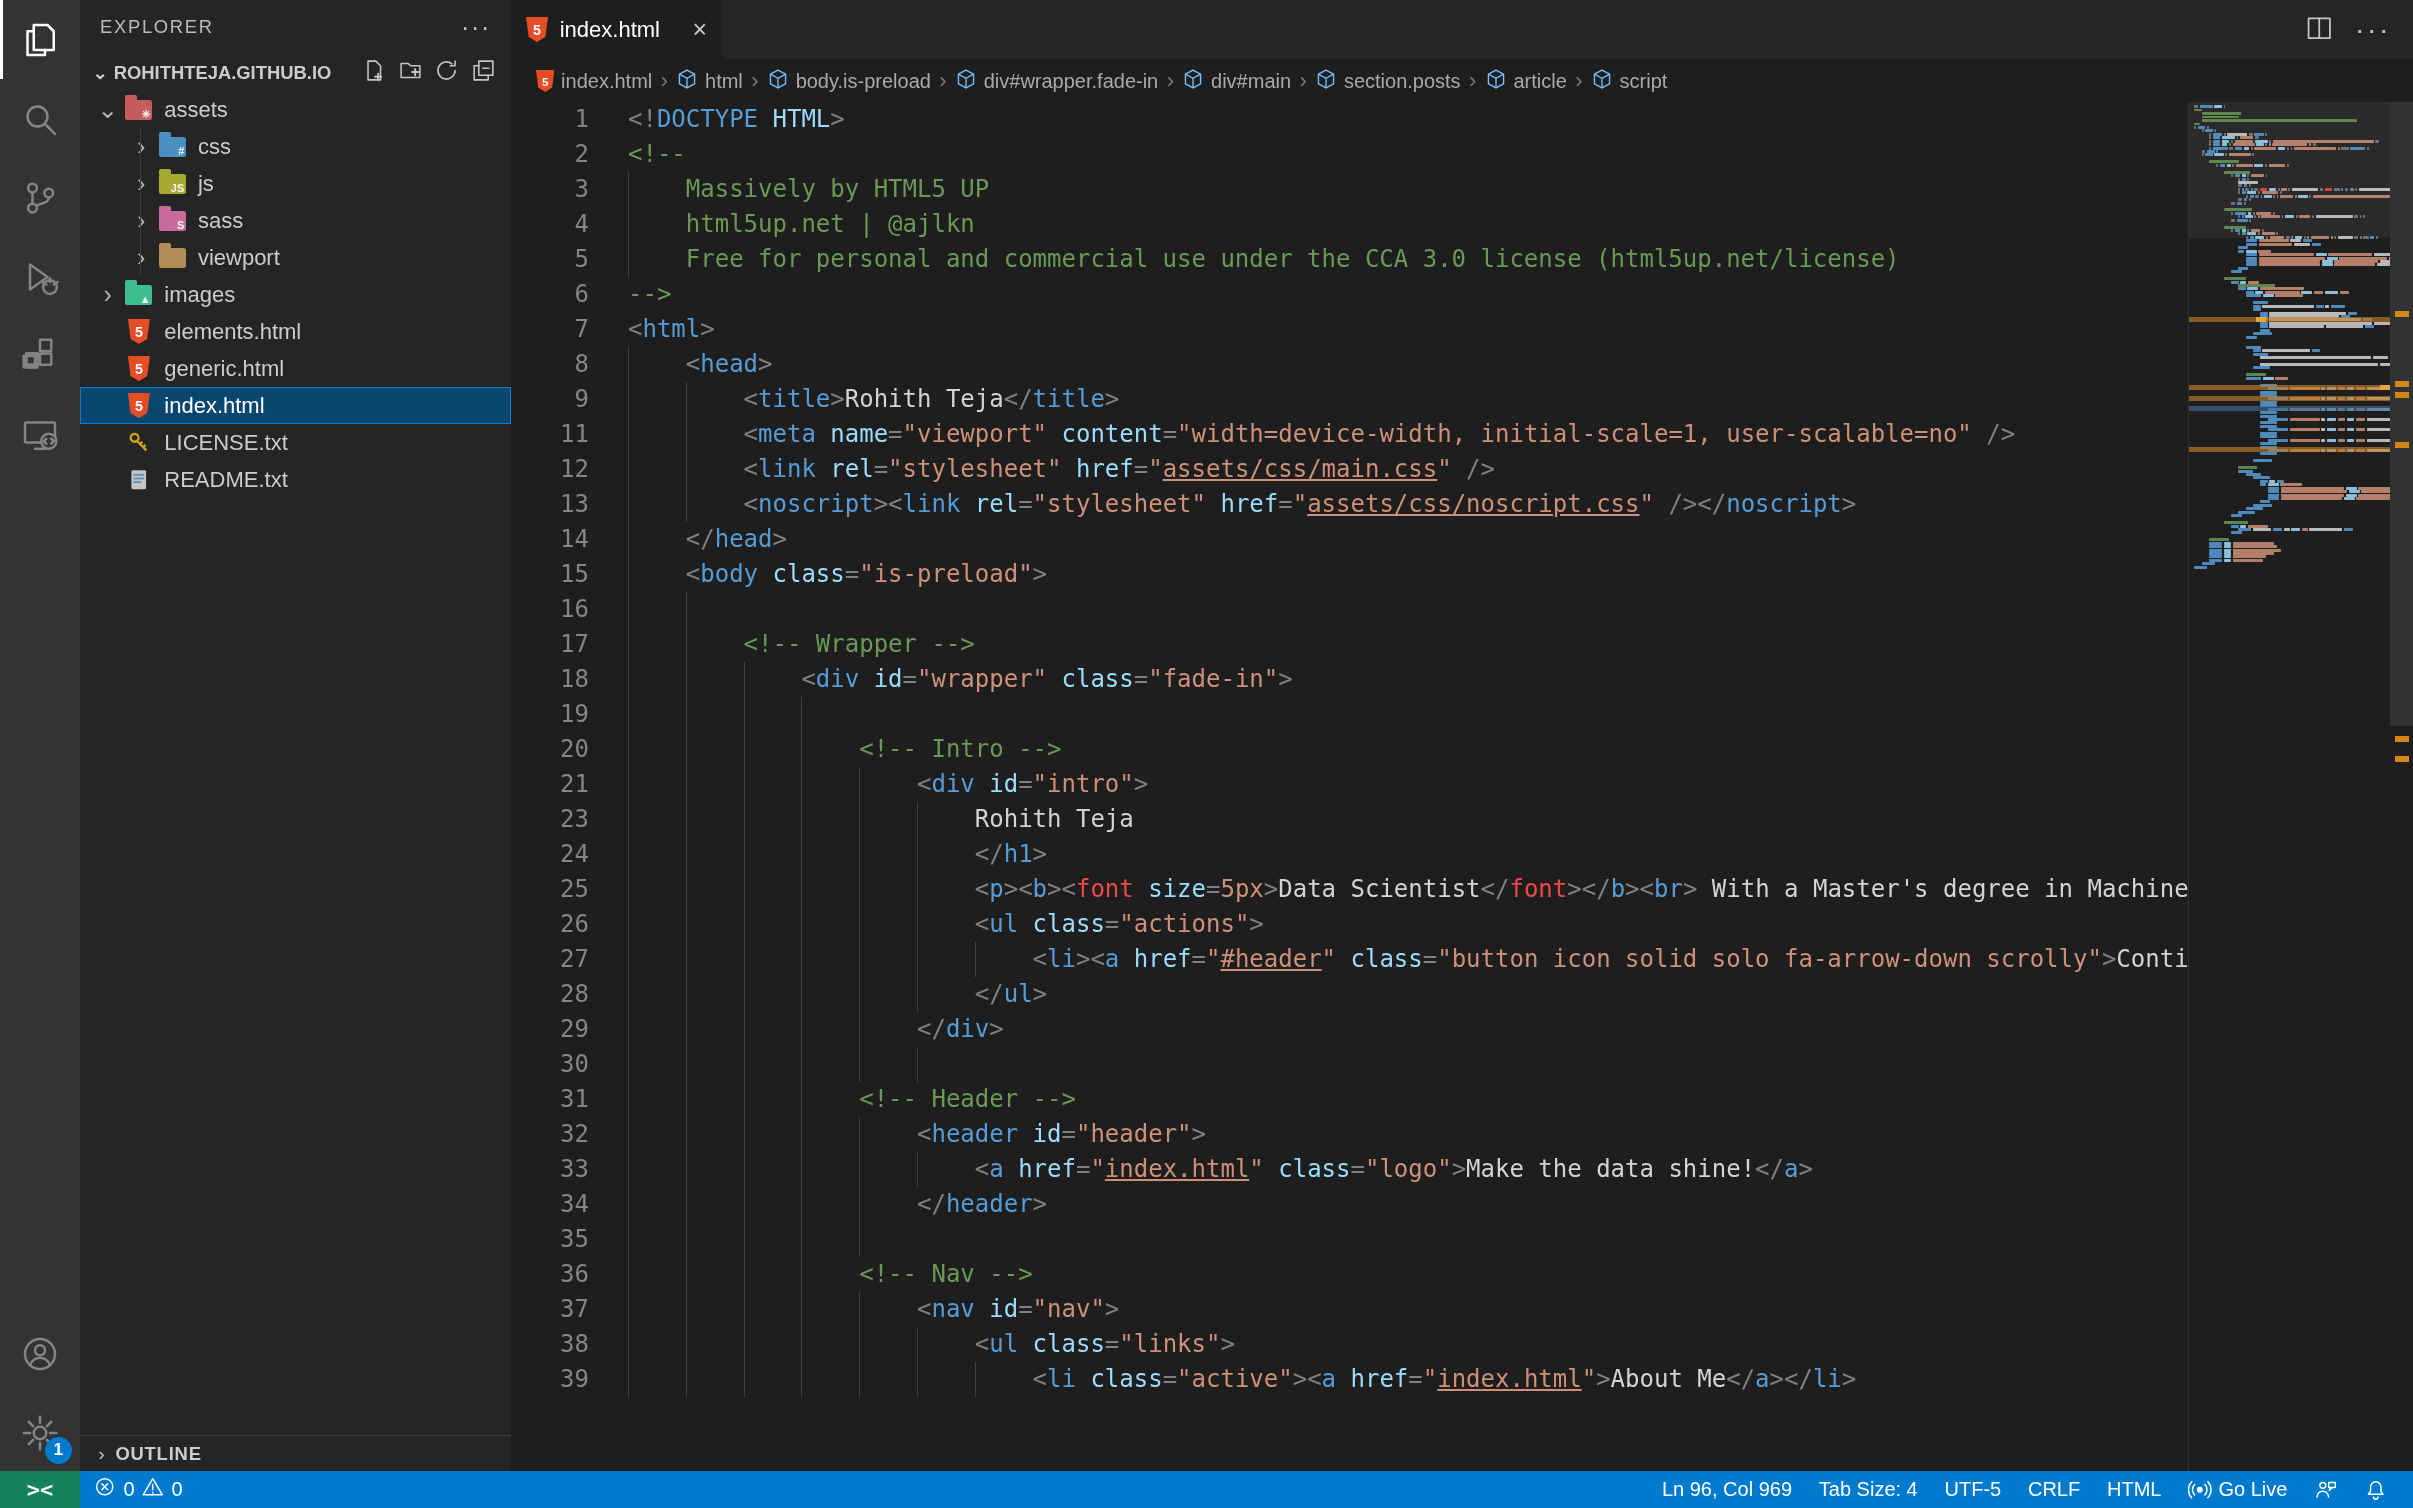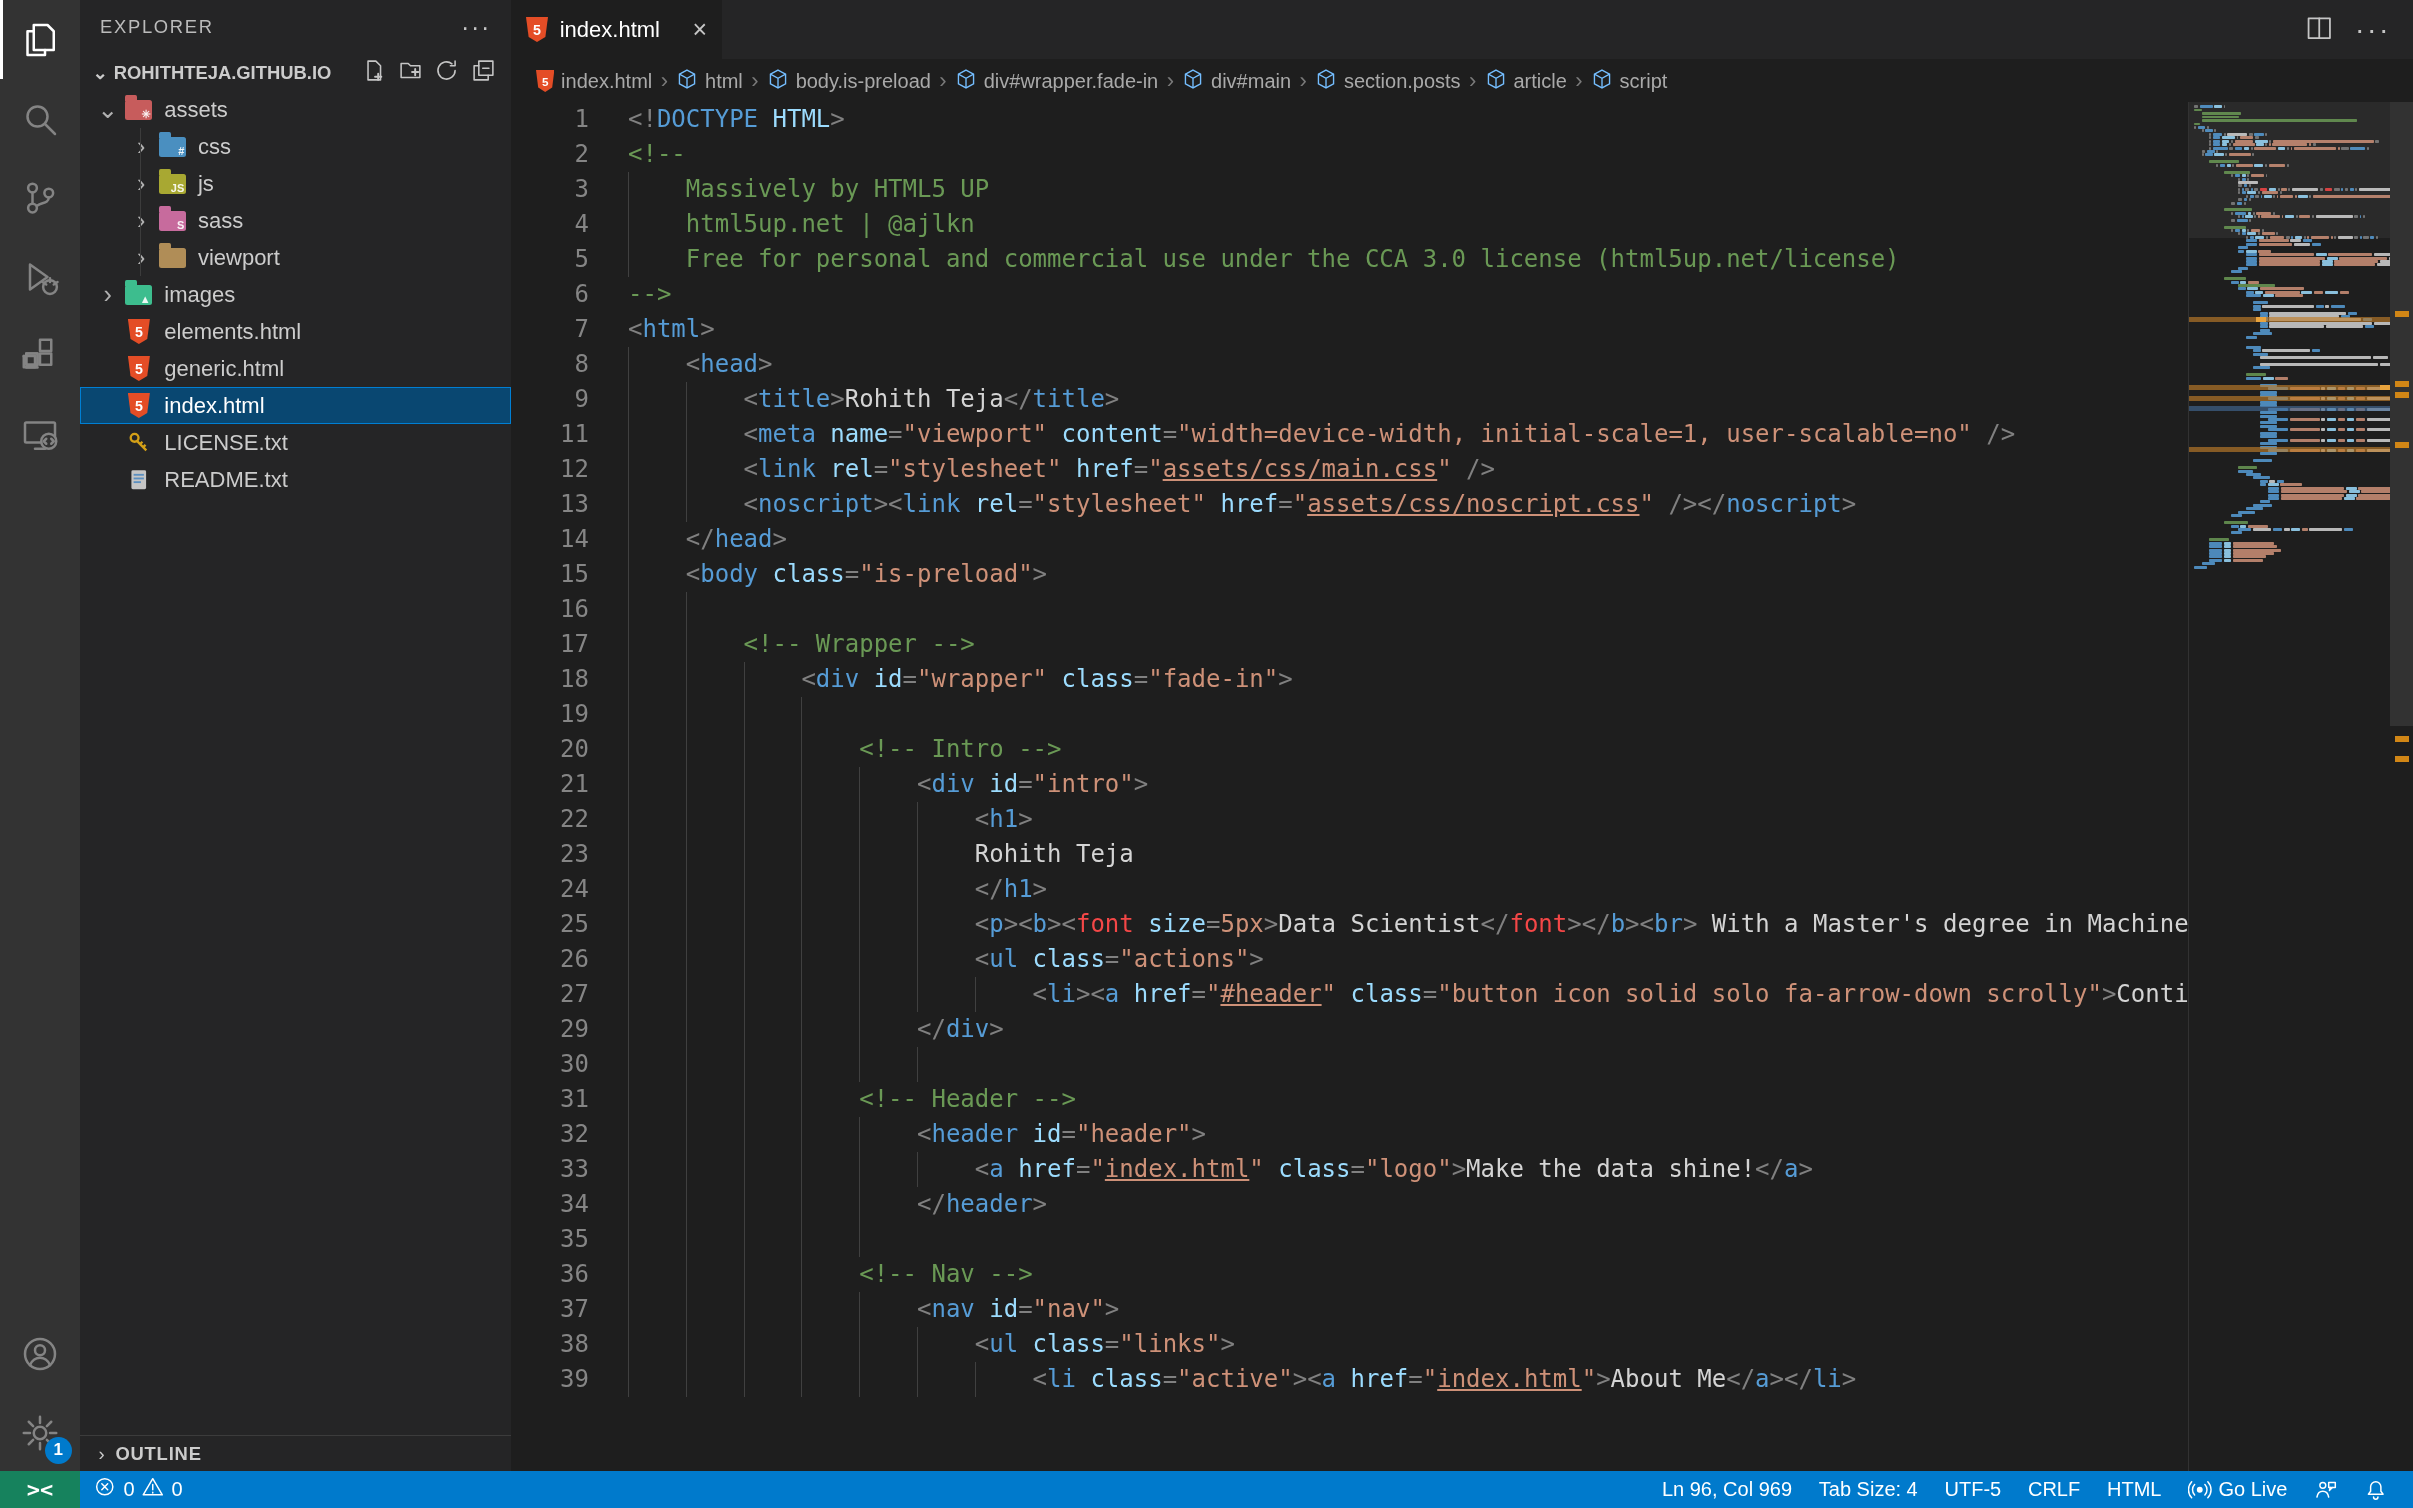--- a/index.html
+++ b/index.html
@@ -401,26 +401,26 @@
         <div class="cline"><span class="lnum">12</span><span class="ltxt"><span class="g"></span><span class="g"></span><span class="tok-p">&lt;</span><span class="tok-t">link</span><span class="tok-x"> </span><span class="tok-a">rel</span><span class="tok-p">=</span><span class="tok-s">"stylesheet"</span><span class="tok-x"> </span><span class="tok-a">href</span><span class="tok-p">=</span><span class="tok-s">"</span><span class="tok-u">assets/css/main.css</span><span class="tok-s">"</span><span class="tok-x"> </span><span class="tok-p">/&gt;</span></span></div>
         <div class="cline"><span class="lnum">13</span><span class="ltxt"><span class="g"></span><span class="g"></span><span class="tok-p">&lt;</span><span class="tok-t">noscript</span><span class="tok-p">&gt;&lt;</span><span class="tok-t">link</span><span class="tok-x"> </span><span class="tok-a">rel</span><span class="tok-p">=</span><span class="tok-s">"stylesheet"</span><span class="tok-x"> </span><span class="tok-a">href</span><span class="tok-p">=</span><span class="tok-s">"</span><span class="tok-u">assets/css/noscript.css</span><span class="tok-s">"</span><span class="tok-x"> </span><span class="tok-p">/&gt;&lt;/</span><span class="tok-t">noscript</span><span class="tok-p">&gt;</span></span></div>
         <div class="cline"><span class="lnum">14</span><span class="ltxt"><span class="g"></span><span class="tok-p">&lt;/</span><span class="tok-t">head</span><span class="tok-p">&gt;</span></span></div>
         <div class="cline"><span class="lnum">15</span><span class="ltxt"><span class="g"></span><span class="tok-p">&lt;</span><span class="tok-t">body</span><span class="tok-x"> </span><span class="tok-a">class</span><span class="tok-p">=</span><span class="tok-s">"is-preload"</span><span class="tok-p">&gt;</span></span></div>
         <div class="cline"><span class="lnum">16</span><span class="ltxt"><span class="g"></span><span class="g"></span></span></div>
         <div class="cline"><span class="lnum">17</span><span class="ltxt"><span class="g"></span><span class="g"></span><span class="tok-c">&lt;!-- Wrapper --&gt;</span></span></div>
         <div class="cline"><span class="lnum">18</span><span class="ltxt"><span class="g"></span><span class="g"></span><span class="g"></span><span class="tok-p">&lt;</span><span class="tok-t">div</span><span class="tok-x"> </span><span class="tok-a">id</span><span class="tok-p">=</span><span class="tok-s">"wrapper"</span><span class="tok-x"> </span><span class="tok-a">class</span><span class="tok-p">=</span><span class="tok-s">"fade-in"</span><span class="tok-p">&gt;</span></span></div>
         <div class="cline"><span class="lnum">19</span><span class="ltxt"><span class="g"></span><span class="g"></span><span class="g"></span><span class="g"></span></span></div>
         <div class="cline"><span class="lnum">20</span><span class="ltxt"><span class="g"></span><span class="g"></span><span class="g"></span><span class="g"></span><span class="tok-c">&lt;!-- Intro --&gt;</span></span></div>
         <div class="cline"><span class="lnum">21</span><span class="ltxt"><span class="g"></span><span class="g"></span><span class="g"></span><span class="g"></span><span class="g"></span><span class="tok-p">&lt;</span><span class="tok-t">div</span><span class="tok-x"> </span><span class="tok-a">id</span><span class="tok-p">=</span><span class="tok-s">"intro"</span><span class="tok-p">&gt;</span></span></div>
-        <div class="cline"><span class="lnum">22</span><span class="ltxt"><span class="g"></span><span class="g"></span><span class="g"></span><span class="g"></span><span class="g"></span><span class="g"></span><span class="tok-p">&lt;</span><span class="tok-t">h1</span><span class="tok-p">&gt;</span></span></div>
         <div class="cline"><span class="lnum">23</span><span class="ltxt"><span class="g"></span><span class="g"></span><span class="g"></span><span class="g"></span><span class="g"></span><span class="g"></span><span class="tok-x">Rohith Teja</span></span></div>
         <div class="cline"><span class="lnum">24</span><span class="ltxt"><span class="g"></span><span class="g"></span><span class="g"></span><span class="g"></span><span class="g"></span><span class="g"></span><span class="tok-p">&lt;/</span><span class="tok-t">h1</span><span class="tok-p">&gt;</span></span></div>
         <div class="cline"><span class="lnum">25</span><span class="ltxt"><span class="g"></span><span class="g"></span><span class="g"></span><span class="g"></span><span class="g"></span><span class="g"></span><span class="tok-p">&lt;</span><span class="tok-t">p</span><span class="tok-p">&gt;&lt;</span><span class="tok-t">b</span><span class="tok-p">&gt;&lt;</span><span class="tok-r">font</span><span class="tok-x"> </span><span class="tok-a">size</span><span class="tok-p">=</span><span class="tok-s">5px</span><span class="tok-p">&gt;</span><span class="tok-x">Data Scientist</span><span class="tok-p">&lt;/</span><span class="tok-r">font</span><span class="tok-p">&gt;&lt;/</span><span class="tok-t">b</span><span class="tok-p">&gt;&lt;</span><span class="tok-t">br</span><span class="tok-p">&gt;</span><span class="tok-x"> With a Master's degree in Machine Learning</span></span></div>
         <div class="cline"><span class="lnum">26</span><span class="ltxt"><span class="g"></span><span class="g"></span><span class="g"></span><span class="g"></span><span class="g"></span><span class="g"></span><span class="tok-p">&lt;</span><span class="tok-t">ul</span><span class="tok-x"> </span><span class="tok-a">class</span><span class="tok-p">=</span><span class="tok-s">"actions"</span><span class="tok-p">&gt;</span></span></div>
         <div class="cline"><span class="lnum">27</span><span class="ltxt"><span class="g"></span><span class="g"></span><span class="g"></span><span class="g"></span><span class="g"></span><span class="g"></span><span class="g"></span><span class="tok-p">&lt;</span><span class="tok-t">li</span><span class="tok-p">&gt;&lt;</span><span class="tok-t">a</span><span class="tok-x"> </span><span class="tok-a">href</span><span class="tok-p">=</span><span class="tok-s">"</span><span class="tok-u">#header</span><span class="tok-s">"</span><span class="tok-x"> </span><span class="tok-a">class</span><span class="tok-p">=</span><span class="tok-s">"button icon solid solo fa-arrow-down scrolly"</span><span class="tok-p">&gt;</span><span class="tok-x">Continue</span></span></div>
+        <div class="cline"><span class="lnum">28</span><span class="ltxt"><span class="g"></span><span class="g"></span><span class="g"></span><span class="g"></span><span class="g"></span><span class="g"></span><span class="tok-p">&lt;/</span><span class="tok-t">ul</span><span class="tok-p">&gt;</span></span></div>
         <div class="cline"><span class="lnum">29</span><span class="ltxt"><span class="g"></span><span class="g"></span><span class="g"></span><span class="g"></span><span class="g"></span><span class="tok-p">&lt;/</span><span class="tok-t">div</span><span class="tok-p">&gt;</span></span></div>
         <div class="cline"><span class="lnum">30</span><span class="ltxt"><span class="g"></span><span class="g"></span><span class="g"></span><span class="g"></span><span class="g"></span><span class="g"></span></span></div>
         <div class="cline"><span class="lnum">31</span><span class="ltxt"><span class="g"></span><span class="g"></span><span class="g"></span><span class="g"></span><span class="tok-c">&lt;!-- Header --&gt;</span></span></div>
         <div class="cline"><span class="lnum">32</span><span class="ltxt"><span class="g"></span><span class="g"></span><span class="g"></span><span class="g"></span><span class="g"></span><span class="tok-p">&lt;</span><span class="tok-t">header</span><span class="tok-x"> </span><span class="tok-a">id</span><span class="tok-p">=</span><span class="tok-s">"header"</span><span class="tok-p">&gt;</span></span></div>
         <div class="cline"><span class="lnum">33</span><span class="ltxt"><span class="g"></span><span class="g"></span><span class="g"></span><span class="g"></span><span class="g"></span><span class="g"></span><span class="tok-p">&lt;</span><span class="tok-t">a</span><span class="tok-x"> </span><span class="tok-a">href</span><span class="tok-p">=</span><span class="tok-s">"</span><span class="tok-u">index.html</span><span class="tok-s">"</span><span class="tok-x"> </span><span class="tok-a">class</span><span class="tok-p">=</span><span class="tok-s">"logo"</span><span class="tok-p">&gt;</span><span class="tok-x">Make the data shine!</span><span class="tok-p">&lt;/</span><span class="tok-t">a</span><span class="tok-p">&gt;</span></span></div>
         <div class="cline"><span class="lnum">34</span><span class="ltxt"><span class="g"></span><span class="g"></span><span class="g"></span><span class="g"></span><span class="g"></span><span class="tok-p">&lt;/</span><span class="tok-t">header</span><span class="tok-p">&gt;</span></span></div>
         <div class="cline"><span class="lnum">35</span><span class="ltxt"><span class="g"></span><span class="g"></span><span class="g"></span><span class="g"></span><span class="g"></span></span></div>
         <div class="cline"><span class="lnum">36</span><span class="ltxt"><span class="g"></span><span class="g"></span><span class="g"></span><span class="g"></span><span class="tok-c">&lt;!-- Nav --&gt;</span></span></div>
         <div class="cline"><span class="lnum">37</span><span class="ltxt"><span class="g"></span><span class="g"></span><span class="g"></span><span class="g"></span><span class="g"></span><span class="tok-p">&lt;</span><span class="tok-t">nav</span><span class="tok-x"> </span><span class="tok-a">id</span><span class="tok-p">=</span><span class="tok-s">"nav"</span><span class="tok-p">&gt;</span></span></div>
         <div class="cline"><span class="lnum">38</span><span class="ltxt"><span class="g"></span><span class="g"></span><span class="g"></span><span class="g"></span><span class="g"></span><span class="g"></span><span class="tok-p">&lt;</span><span class="tok-t">ul</span><span class="tok-x"> </span><span class="tok-a">class</span><span class="tok-p">=</span><span class="tok-s">"links"</span><span class="tok-p">&gt;</span></span></div>

